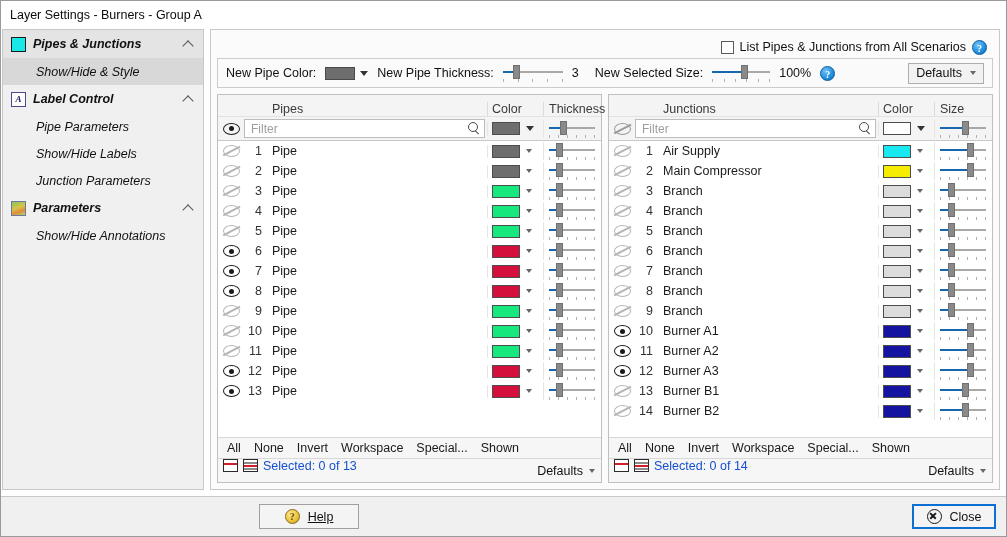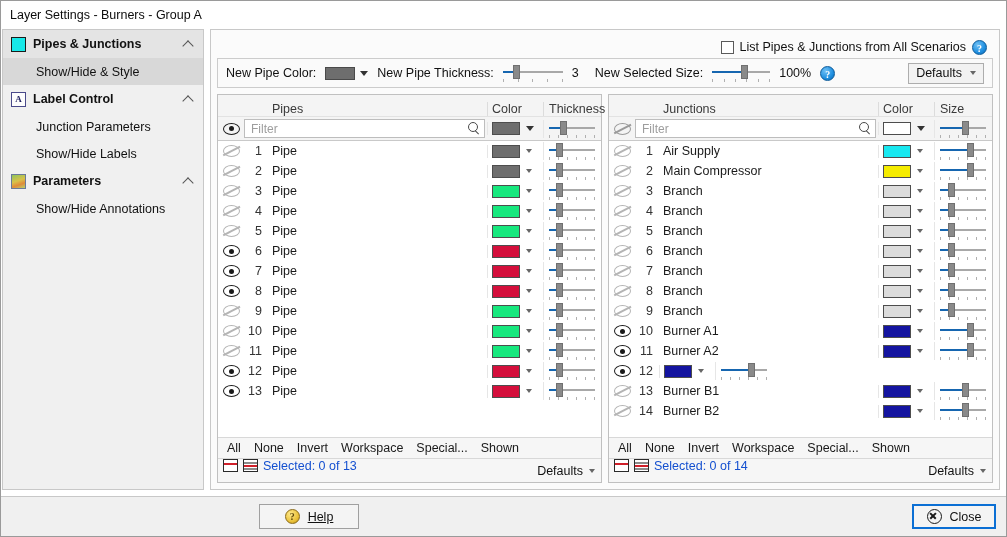--- a/index.html
+++ b/index.html
@@ -40,20 +40,21 @@
   }
   
   .sidebar {
     width: 202px;
     flex: 0 0 202px;
     background: #f0f0f0;
     border: 1px solid #c8c8c8;
     border-top: 1px solid #c8c8c8;
     margin: 0 0 6px 1px;
     overflow: hidden;
+    font-style: italic;
   }
   .sb-group {
     height: 28px;
     display: flex;
     align-items: center;
     padding: 0 8px 0 8px;
     font-weight: bold;
     font-size: 12.5px;
     color: #111;
     position: relative;
@@ -444,24 +445,27 @@
           </div>
           <div class="sb-item active">
             <span>Show/Hide &amp; Style</span>
           </div>
           <div class="sb-group">
             <span class="sb-ico letterA">A</span>
             <span>Label Control</span>
             <span class="chev"></span>
           </div>
           <div class="sb-item">
-            <span>Junction Parameters</span>
+            <span>Pipe Parameters</span>
           </div>
           <div class="sb-item">
             <span>Show/Hide Labels</span>
+          </div>
+          <div class="sb-item">
+            <span>Junction Parameters</span>
           </div>
           <div class="sb-group">
             <span class="sb-ico pic"></span>
             <span>Parameters</span>
             <span class="chev"></span>
           </div>
           <div class="sb-item">
             <span>Show/Hide Annotations</span>
           </div>
         </div>
@@ -1320,20 +1324,21 @@
                 </span>
               </div>
               <div class="row">
                 <span class="c-eye">
                   <span class="eye">
                     <span class="ball"></span>
                     <span class="pupil"></span>
                   </span>
                 </span>
                 <span class="c-num">12</span>
+                <span class="c-name">Burner A3</span>
                 <span class="c-color">
                   <span class="cswatch" style="background:#1414a0"></span>
                   <span class="caret sm"></span>
                 </span>
                 <span class="c-size">
                   <span class="slider" style="display:block">
                     <span class="track"></span>
                     <span class="fill" style="width:66%"></span>
                     <span class="thumb" style="left:calc(66% - 3px)"></span>
                     <span class="ticks">

